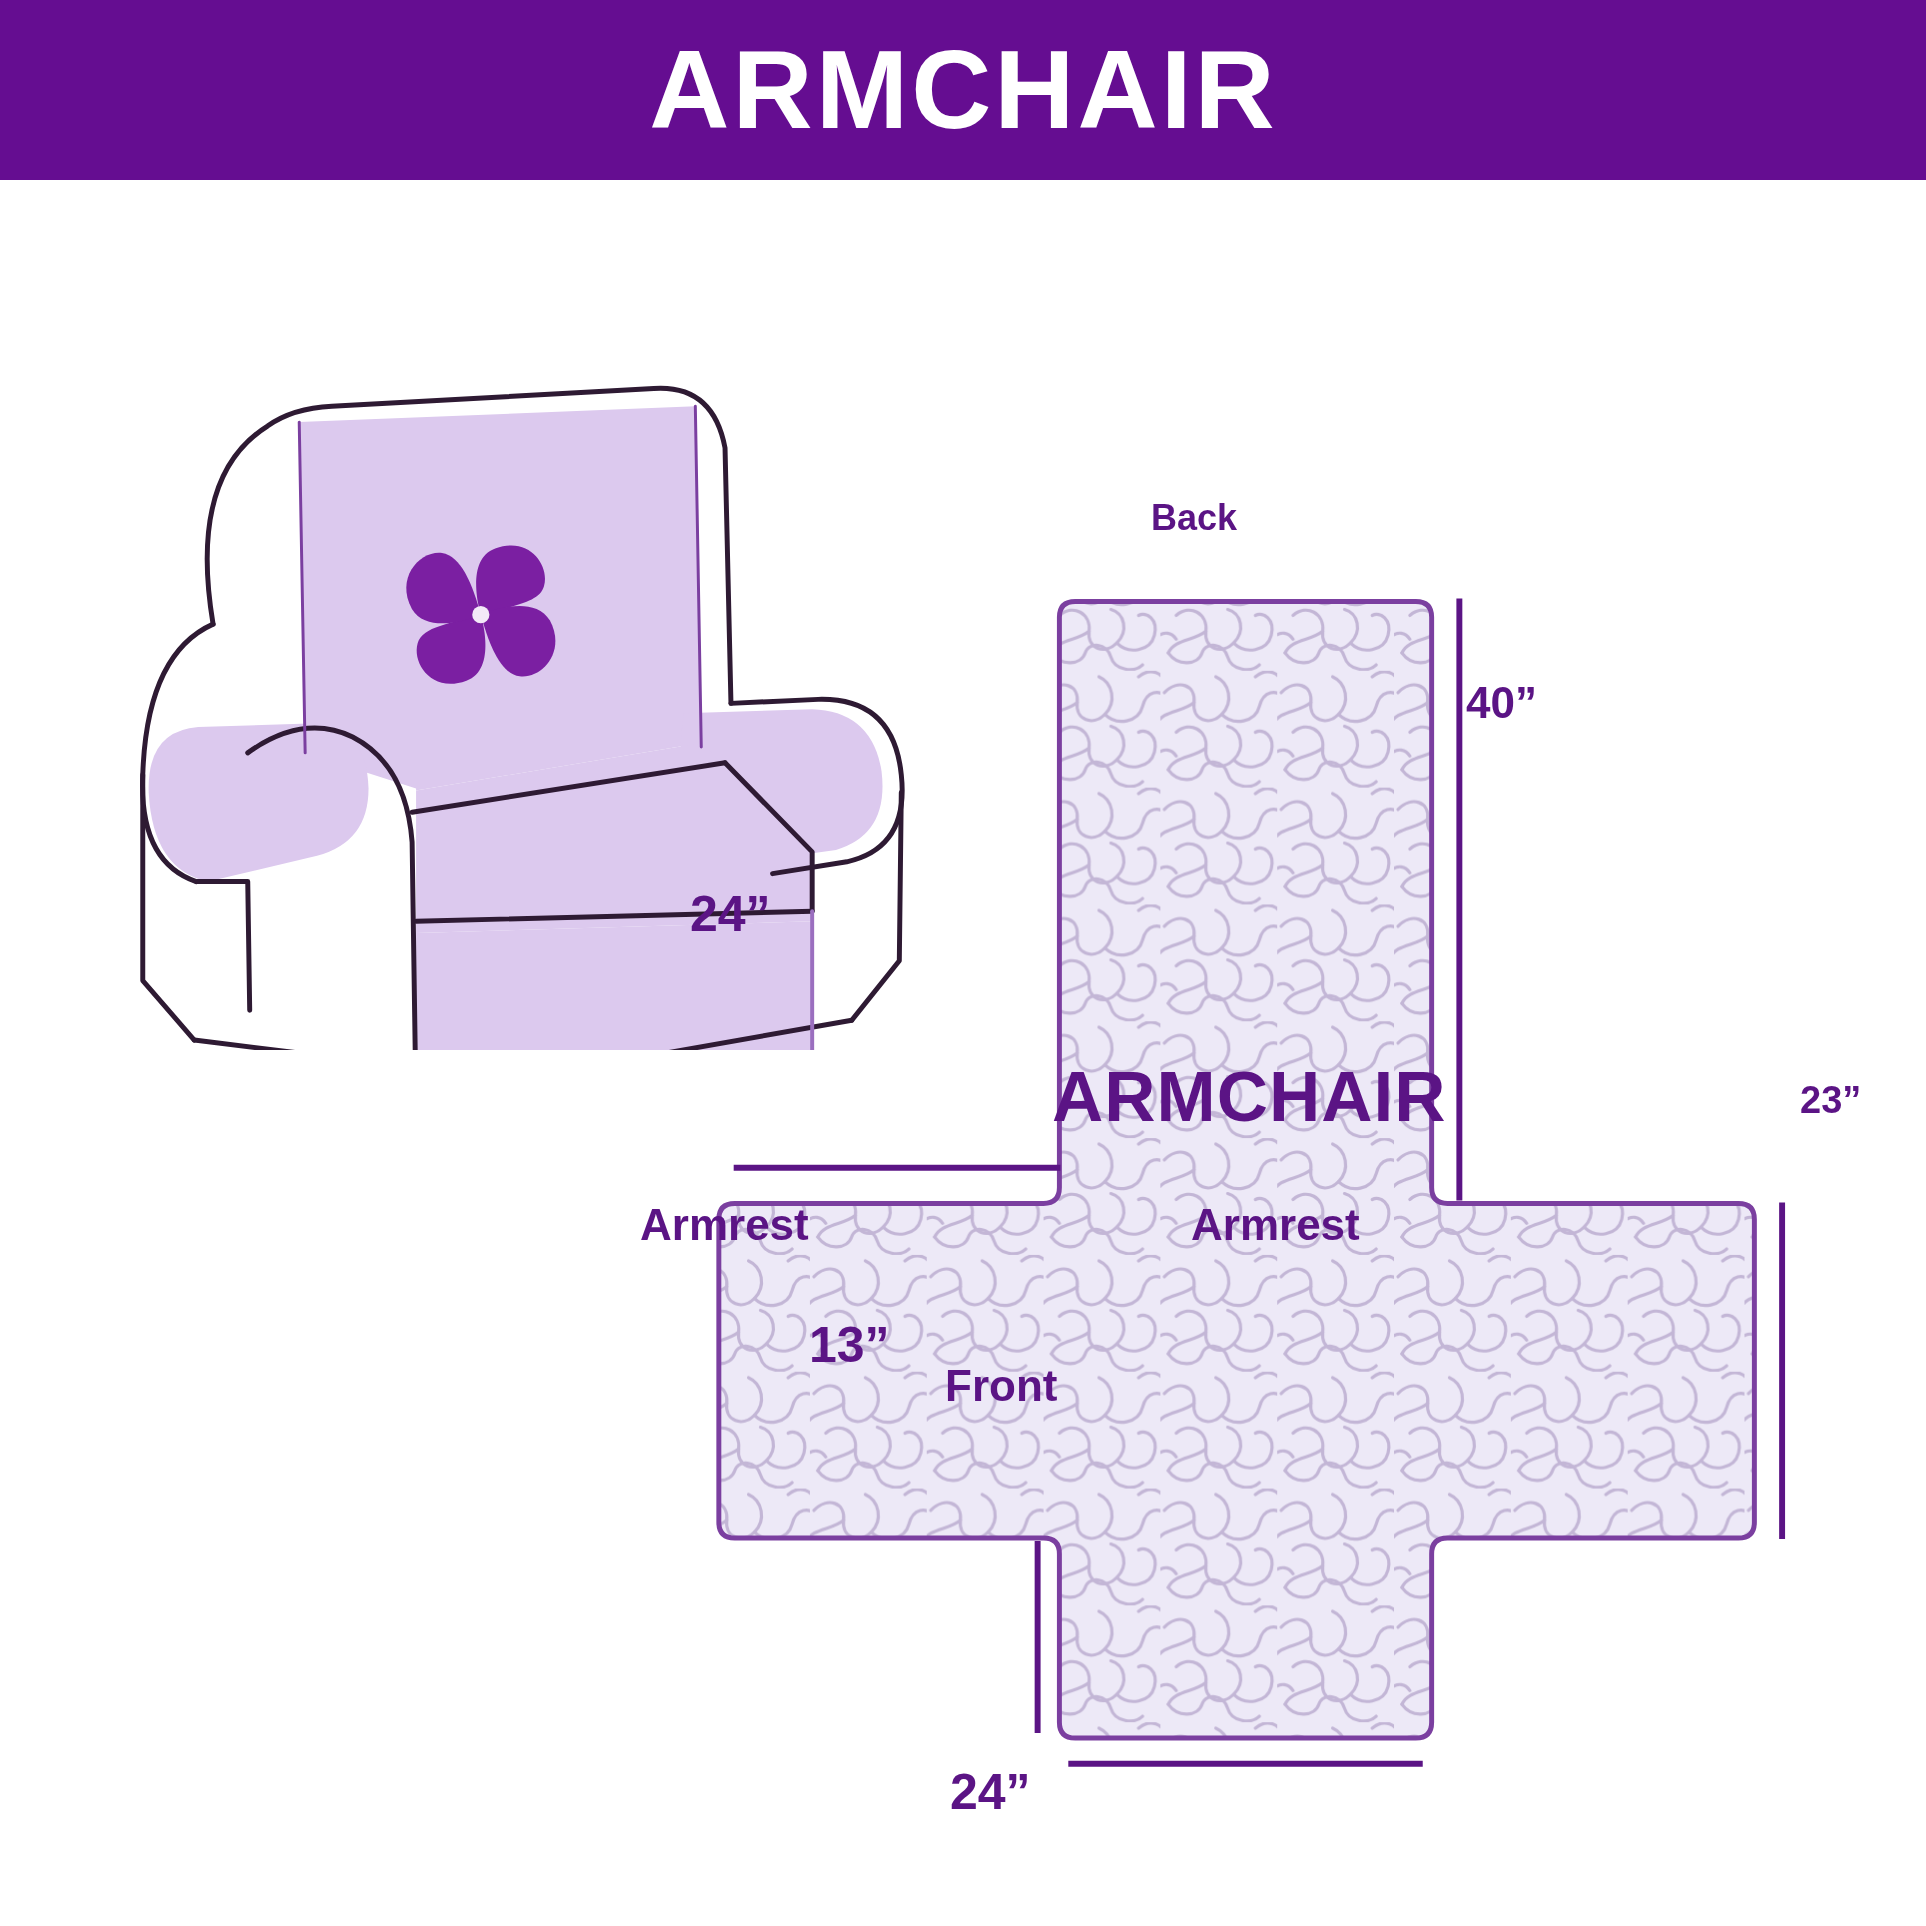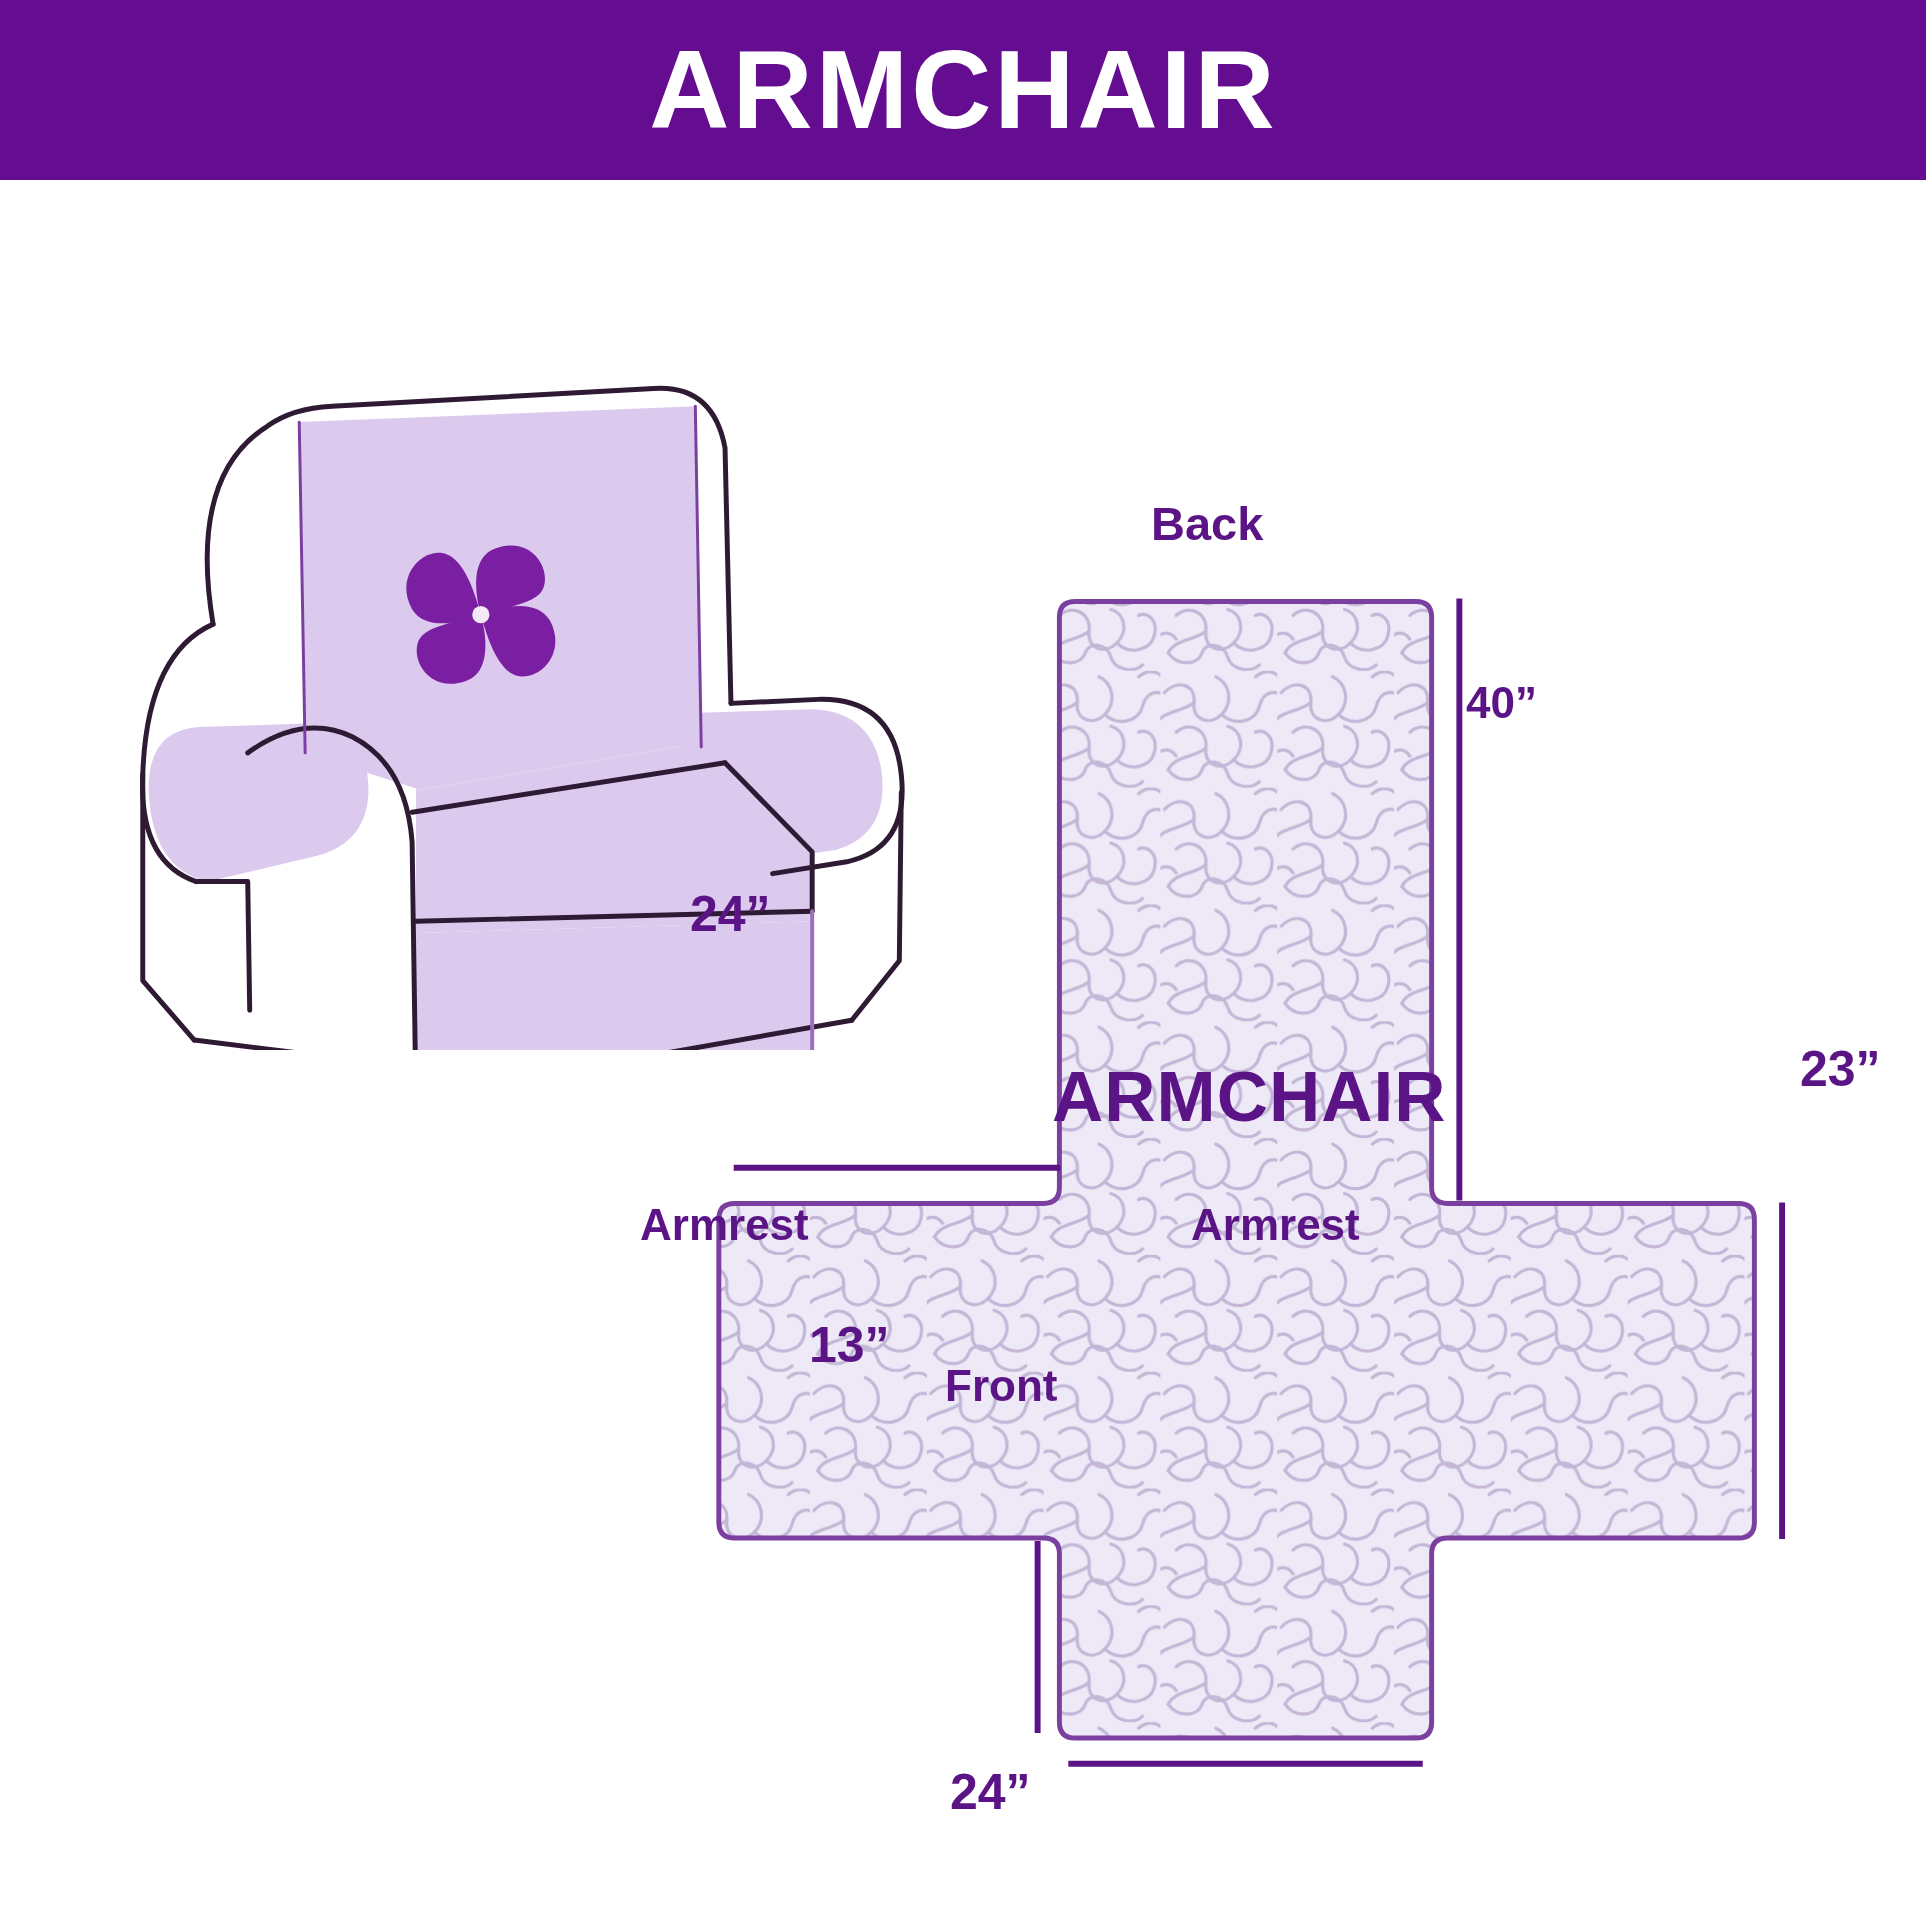--- a/index.html
+++ b/index.html
@@ -65,28 +65,28 @@
   }
   .panel-label {
     position: absolute;
     color: #5B1485;
     font-weight: bold;
     font-family: "Liberation Sans", sans-serif;
     white-space: nowrap;
     line-height: 1;
   }
 
-  #label-back      { left: 1151px; top: 500px;  font-size: 47px; }
+  #label-back      { left: 1151px; top: 500px;  font-size: 36px; }
   #label-armchair  { left: 1052px; top: 1061px; font-size: 71px; letter-spacing: 1px; }
   #label-armrest-l { left: 640px;  top: 1203px; font-size: 44px; }
   #label-armrest-r { left: 1191px; top: 1203px; font-size: 44px; }
   #label-front     { left: 945px;  top: 1364px; font-size: 44px; text-align: center; }
 
   #dim-40  { left: 1466px; top: 681px;  font-size: 44px; }
-  #dim-23  { left: 1800px; top: 1044px; font-size: 50px; }
+  #dim-23  { left: 1800px; top: 1081px; font-size: 38px; }
   #dim-24t { left: 690px;  top: 889px;  font-size: 50px; }
   #dim-13  { left: 809px;  top: 1320px; font-size: 50px; }
   #dim-24b { left: 950px;  top: 1767px; font-size: 50px; }
 </style>
 </head>
 <body>
 
 <div id="header-banner">
   <div id="header-title">ARMCHAIR</div>
 </div>

